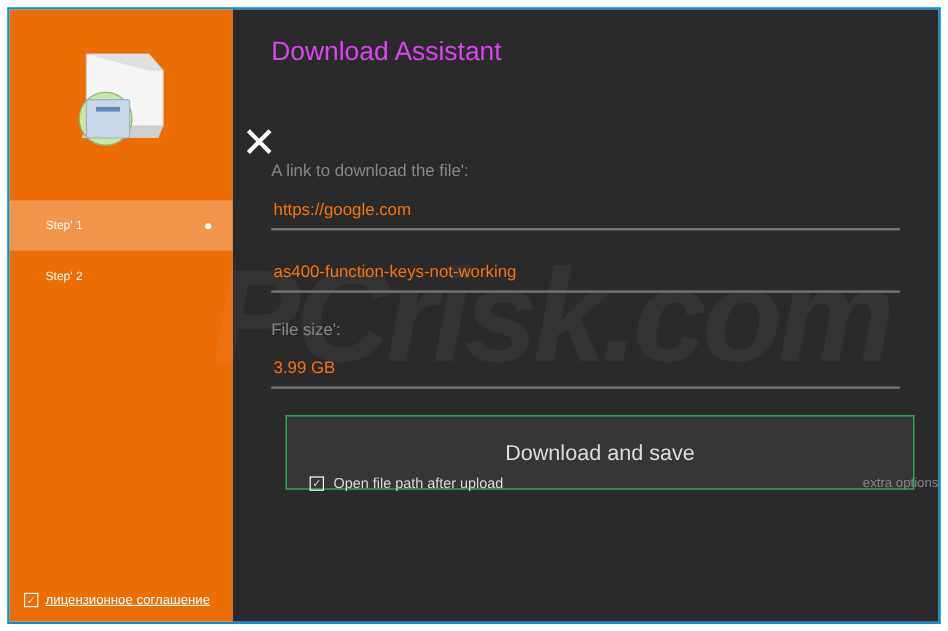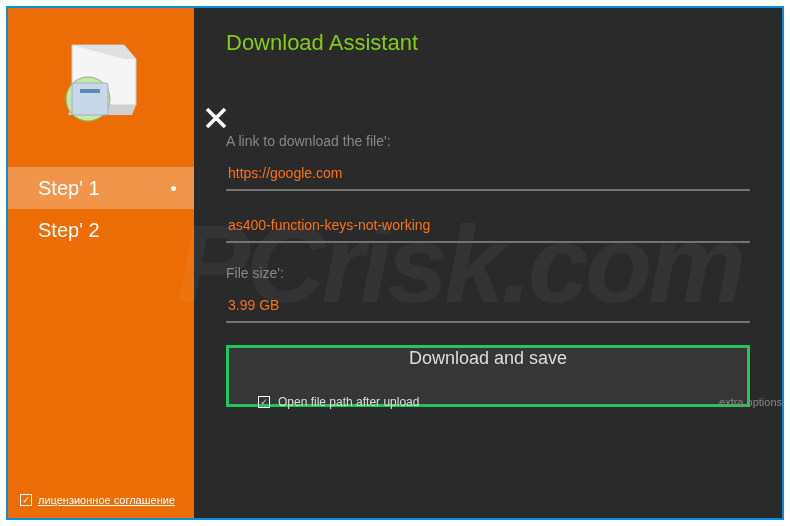--- a/index.html
+++ b/index.html
@@ -35,21 +35,21 @@
     margin-top: 18px;
     display: flex;
     flex-direction: column;
   }
   .step {
     height: 42px;
     display: flex;
     align-items: center;
     padding-left: 30px;
     color: #fff;
-    font-size: 20px;
+    font-size: 10px;
     cursor: pointer;
   }
   .step.active {
     background: rgba(255,255,255,0.28);
     position: relative;
   }
   .step.active::after {
     content: "";
     position: absolute;
     right: 18px;
@@ -85,21 +85,21 @@
   .main {
     flex: 1;
     background: #2a2a2a;
     color: #fff;
     padding: 22px 32px 0 32px;
     position: relative;
   }
   .title {
     font-size: 22px;
     font-weight: normal;
-    color: #84cc16;
+    color: #d946ef;
     margin-bottom: 30px;
   }
   .close-btn {
     position: absolute;
     right: 22px;
     top: 20px;
     cursor: pointer;
   }
   .field-group {
     margin-bottom: 22px;
@@ -119,26 +119,28 @@
     font-size: 14px;
     padding: 4px 2px 8px 2px;
     outline: none;
     font-family: inherit;
   }
   .download-btn {
     width: 100%;
     height: 62px;
     margin-top: 18px;
     background: rgba(255,255,255,0.06);
-    border: 3px solid #22c55e;
+    border: 1px solid #22c55e;
     color: #ddd;
     font-size: 18px;
     cursor: pointer;
     display: flex;
+    align-items: center;
     justify-content: center;
+    margin-left: 12px;
   }
   .bottom-row {
     position: absolute;
     bottom: 12px;
     left: 32px;
     right: 32px;
     display: flex;
     align-items: center;
     justify-content: space-between;
     color: #ddd;

